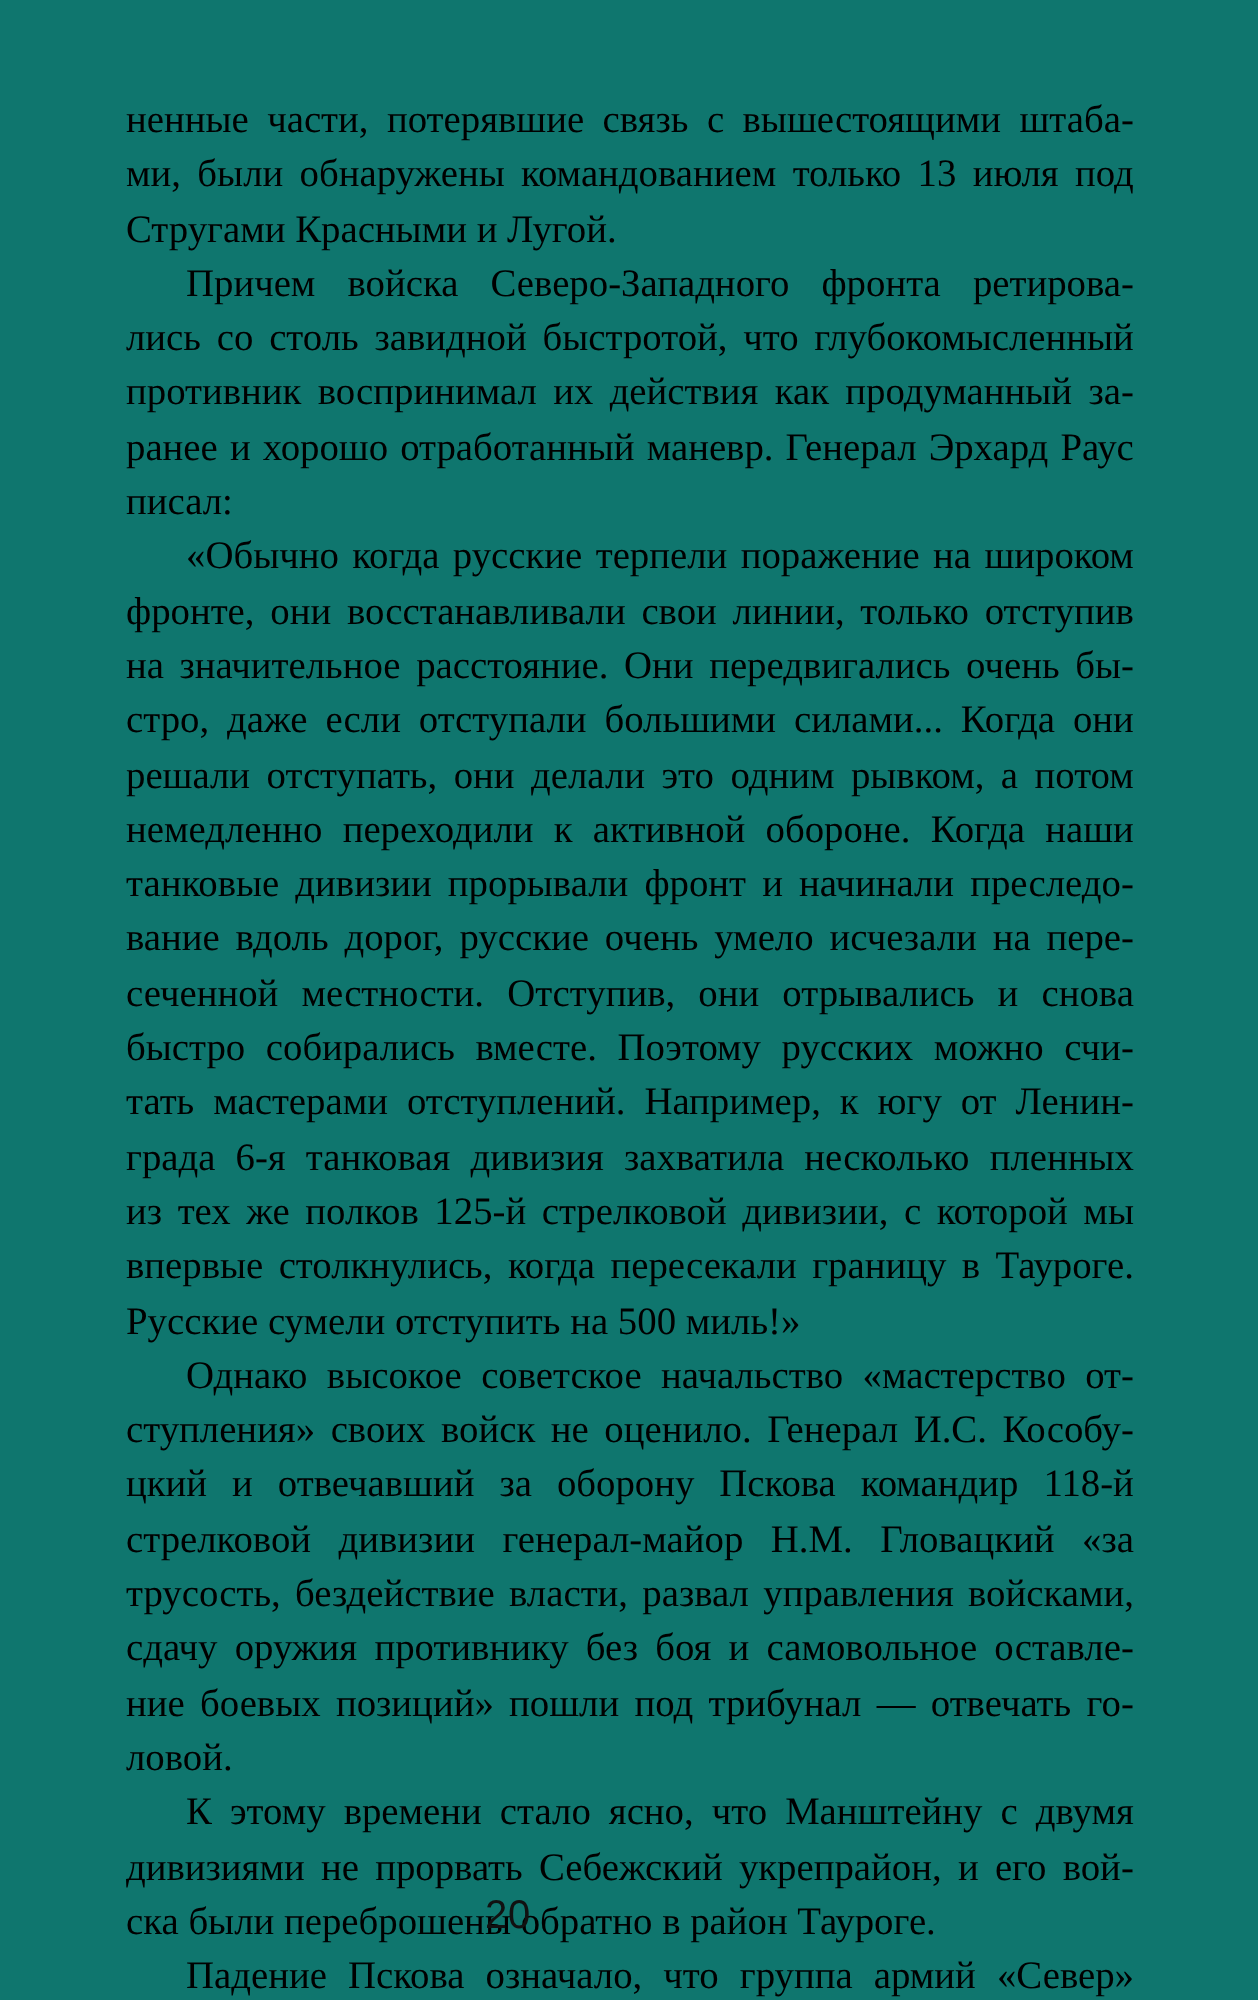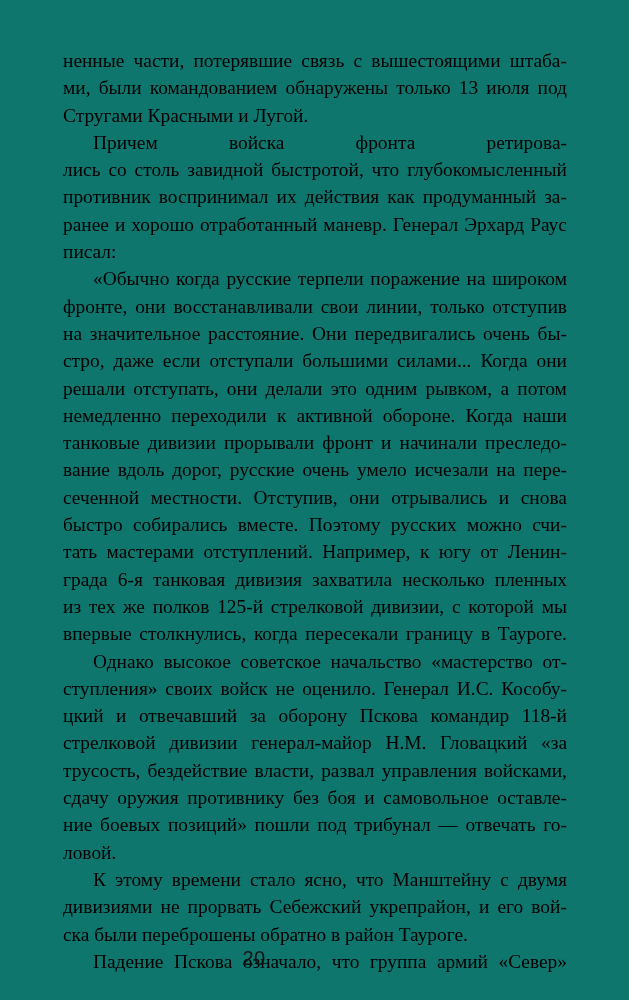--- a/index.html
+++ b/index.html
@@ -89,45 +89,46 @@
   }
 </style>
 </head>
 <body>
 
 <div id="page">
 
   <div id="text-column">
       <div class="para">
         <div class="line justify"><span class="w">ненные</span><span class="w">части,</span><span class="w">потерявшие</span><span class="w">связь</span><span class="w">с</span><span class="w">вышестоящими</span><span class="w">штаба-</span></div>
-        <div class="line justify"><span class="w">ми,</span><span class="w">были</span><span class="w">командованием</span><span class="w">обнаружены</span><span class="w">только</span><span class="w">13</span><span class="w">июля</span><span class="w">под</span></div>
+        <div class="line justify"><span class="w">ми,</span><span class="w">были</span><span class="w">обнаружены</span><span class="w">командованием</span><span class="w">только</span><span class="w">13</span><span class="w">июля</span><span class="w">под</span></div>
         <div class="line flush">Стругами Красными и Лугой.</div>
       </div>
       <div class="para">
-        <div class="line justify indent"><span class="w">Причем</span><span class="w">войска</span><span class="w">фронта</span><span class="w">ретирова-</span></div>
+        <div class="line justify indent"><span class="w">Причем</span><span class="w">войска</span><span class="w">Северо-Западного</span><span class="w">фронта</span><span class="w">ретирова-</span></div>
         <div class="line justify"><span class="w">лись</span><span class="w">со</span><span class="w">столь</span><span class="w">завидной</span><span class="w">быстротой,</span><span class="w">что</span><span class="w">глубокомысленный</span></div>
         <div class="line justify"><span class="w">противник</span><span class="w">воспринимал</span><span class="w">их</span><span class="w">действия</span><span class="w">как</span><span class="w">продуманный</span><span class="w">за-</span></div>
         <div class="line justify"><span class="w">ранее</span><span class="w">и</span><span class="w">хорошо</span><span class="w">отработанный</span><span class="w">маневр.</span><span class="w">Генерал</span><span class="w">Эрхард</span><span class="w">Раус</span></div>
         <div class="line flush">писал:</div>
       </div>
       <div class="para">
         <div class="line justify indent"><span class="w">«Обычно</span><span class="w">когда</span><span class="w">русские</span><span class="w">терпели</span><span class="w">поражение</span><span class="w">на</span><span class="w">широком</span></div>
         <div class="line justify"><span class="w">фронте,</span><span class="w">они</span><span class="w">восстанавливали</span><span class="w">свои</span><span class="w">линии,</span><span class="w">только</span><span class="w">отступив</span></div>
         <div class="line justify"><span class="w">на</span><span class="w">значительное</span><span class="w">расстояние.</span><span class="w">Они</span><span class="w">передвигались</span><span class="w">очень</span><span class="w">бы-</span></div>
         <div class="line justify"><span class="w">стро,</span><span class="w">даже</span><span class="w">если</span><span class="w">отступали</span><span class="w">большими</span><span class="w">силами...</span><span class="w">Когда</span><span class="w">они</span></div>
         <div class="line justify"><span class="w">решали</span><span class="w">отступать,</span><span class="w">они</span><span class="w">делали</span><span class="w">это</span><span class="w">одним</span><span class="w">рывком,</span><span class="w">а</span><span class="w">потом</span></div>
         <div class="line justify"><span class="w">немедленно</span><span class="w">переходили</span><span class="w">к</span><span class="w">активной</span><span class="w">обороне.</span><span class="w">Когда</span><span class="w">наши</span></div>
         <div class="line justify"><span class="w">танковые</span><span class="w">дивизии</span><span class="w">прорывали</span><span class="w">фронт</span><span class="w">и</span><span class="w">начинали</span><span class="w">преследо-</span></div>
         <div class="line justify"><span class="w">вание</span><span class="w">вдоль</span><span class="w">дорог,</span><span class="w">русские</span><span class="w">очень</span><span class="w">умело</span><span class="w">исчезали</span><span class="w">на</span><span class="w">пере-</span></div>
         <div class="line justify"><span class="w">сеченной</span><span class="w">местности.</span><span class="w">Отступив,</span><span class="w">они</span><span class="w">отрывались</span><span class="w">и</span><span class="w">снова</span></div>
         <div class="line justify"><span class="w">быстро</span><span class="w">собирались</span><span class="w">вместе.</span><span class="w">Поэтому</span><span class="w">русских</span><span class="w">можно</span><span class="w">счи-</span></div>
         <div class="line justify"><span class="w">тать</span><span class="w">мастерами</span><span class="w">отступлений.</span><span class="w">Например,</span><span class="w">к</span><span class="w">югу</span><span class="w">от</span><span class="w">Ленин-</span></div>
         <div class="line justify"><span class="w">града</span><span class="w">6-я</span><span class="w">танковая</span><span class="w">дивизия</span><span class="w">захватила</span><span class="w">несколько</span><span class="w">пленных</span></div>
         <div class="line justify"><span class="w">из</span><span class="w">тех</span><span class="w">же</span><span class="w">полков</span><span class="w">125-й</span><span class="w">стрелковой</span><span class="w">дивизии,</span><span class="w">с</span><span class="w">которой</span><span class="w">мы</span></div>
         <div class="line justify"><span class="w">впервые</span><span class="w">столкнулись,</span><span class="w">когда</span><span class="w">пересекали</span><span class="w">границу</span><span class="w">в</span><span class="w">Тауроге.</span></div>
+        <div class="line flush">Русские сумели отступить на 500 миль!»</div>
       </div>
       <div class="para">
         <div class="line justify indent"><span class="w">Однако</span><span class="w">высокое</span><span class="w">советское</span><span class="w">начальство</span><span class="w">«мастерство</span><span class="w">от-</span></div>
         <div class="line justify"><span class="w">ступления»</span><span class="w">своих</span><span class="w">войск</span><span class="w">не</span><span class="w">оценило.</span><span class="w">Генерал</span><span class="w">И.С.</span><span class="w">Кособу-</span></div>
         <div class="line justify"><span class="w">цкий</span><span class="w">и</span><span class="w">отвечавший</span><span class="w">за</span><span class="w">оборону</span><span class="w">Пскова</span><span class="w">командир</span><span class="w">118-й</span></div>
         <div class="line justify"><span class="w">стрелковой</span><span class="w">дивизии</span><span class="w">генерал-майор</span><span class="w">Н.М.</span><span class="w">Гловацкий</span><span class="w">«за</span></div>
         <div class="line justify"><span class="w">трусость,</span><span class="w">бездействие</span><span class="w">власти,</span><span class="w">развал</span><span class="w">управления</span><span class="w">войсками,</span></div>
         <div class="line justify"><span class="w">сдачу</span><span class="w">оружия</span><span class="w">противнику</span><span class="w">без</span><span class="w">боя</span><span class="w">и</span><span class="w">самовольное</span><span class="w">оставле-</span></div>
         <div class="line justify"><span class="w">ние</span><span class="w">боевых</span><span class="w">позиций»</span><span class="w">пошли</span><span class="w">под</span><span class="w">трибунал</span><span class="w">—</span><span class="w">отвечать</span><span class="w">го-</span></div>
         <div class="line flush">ловой.</div>

